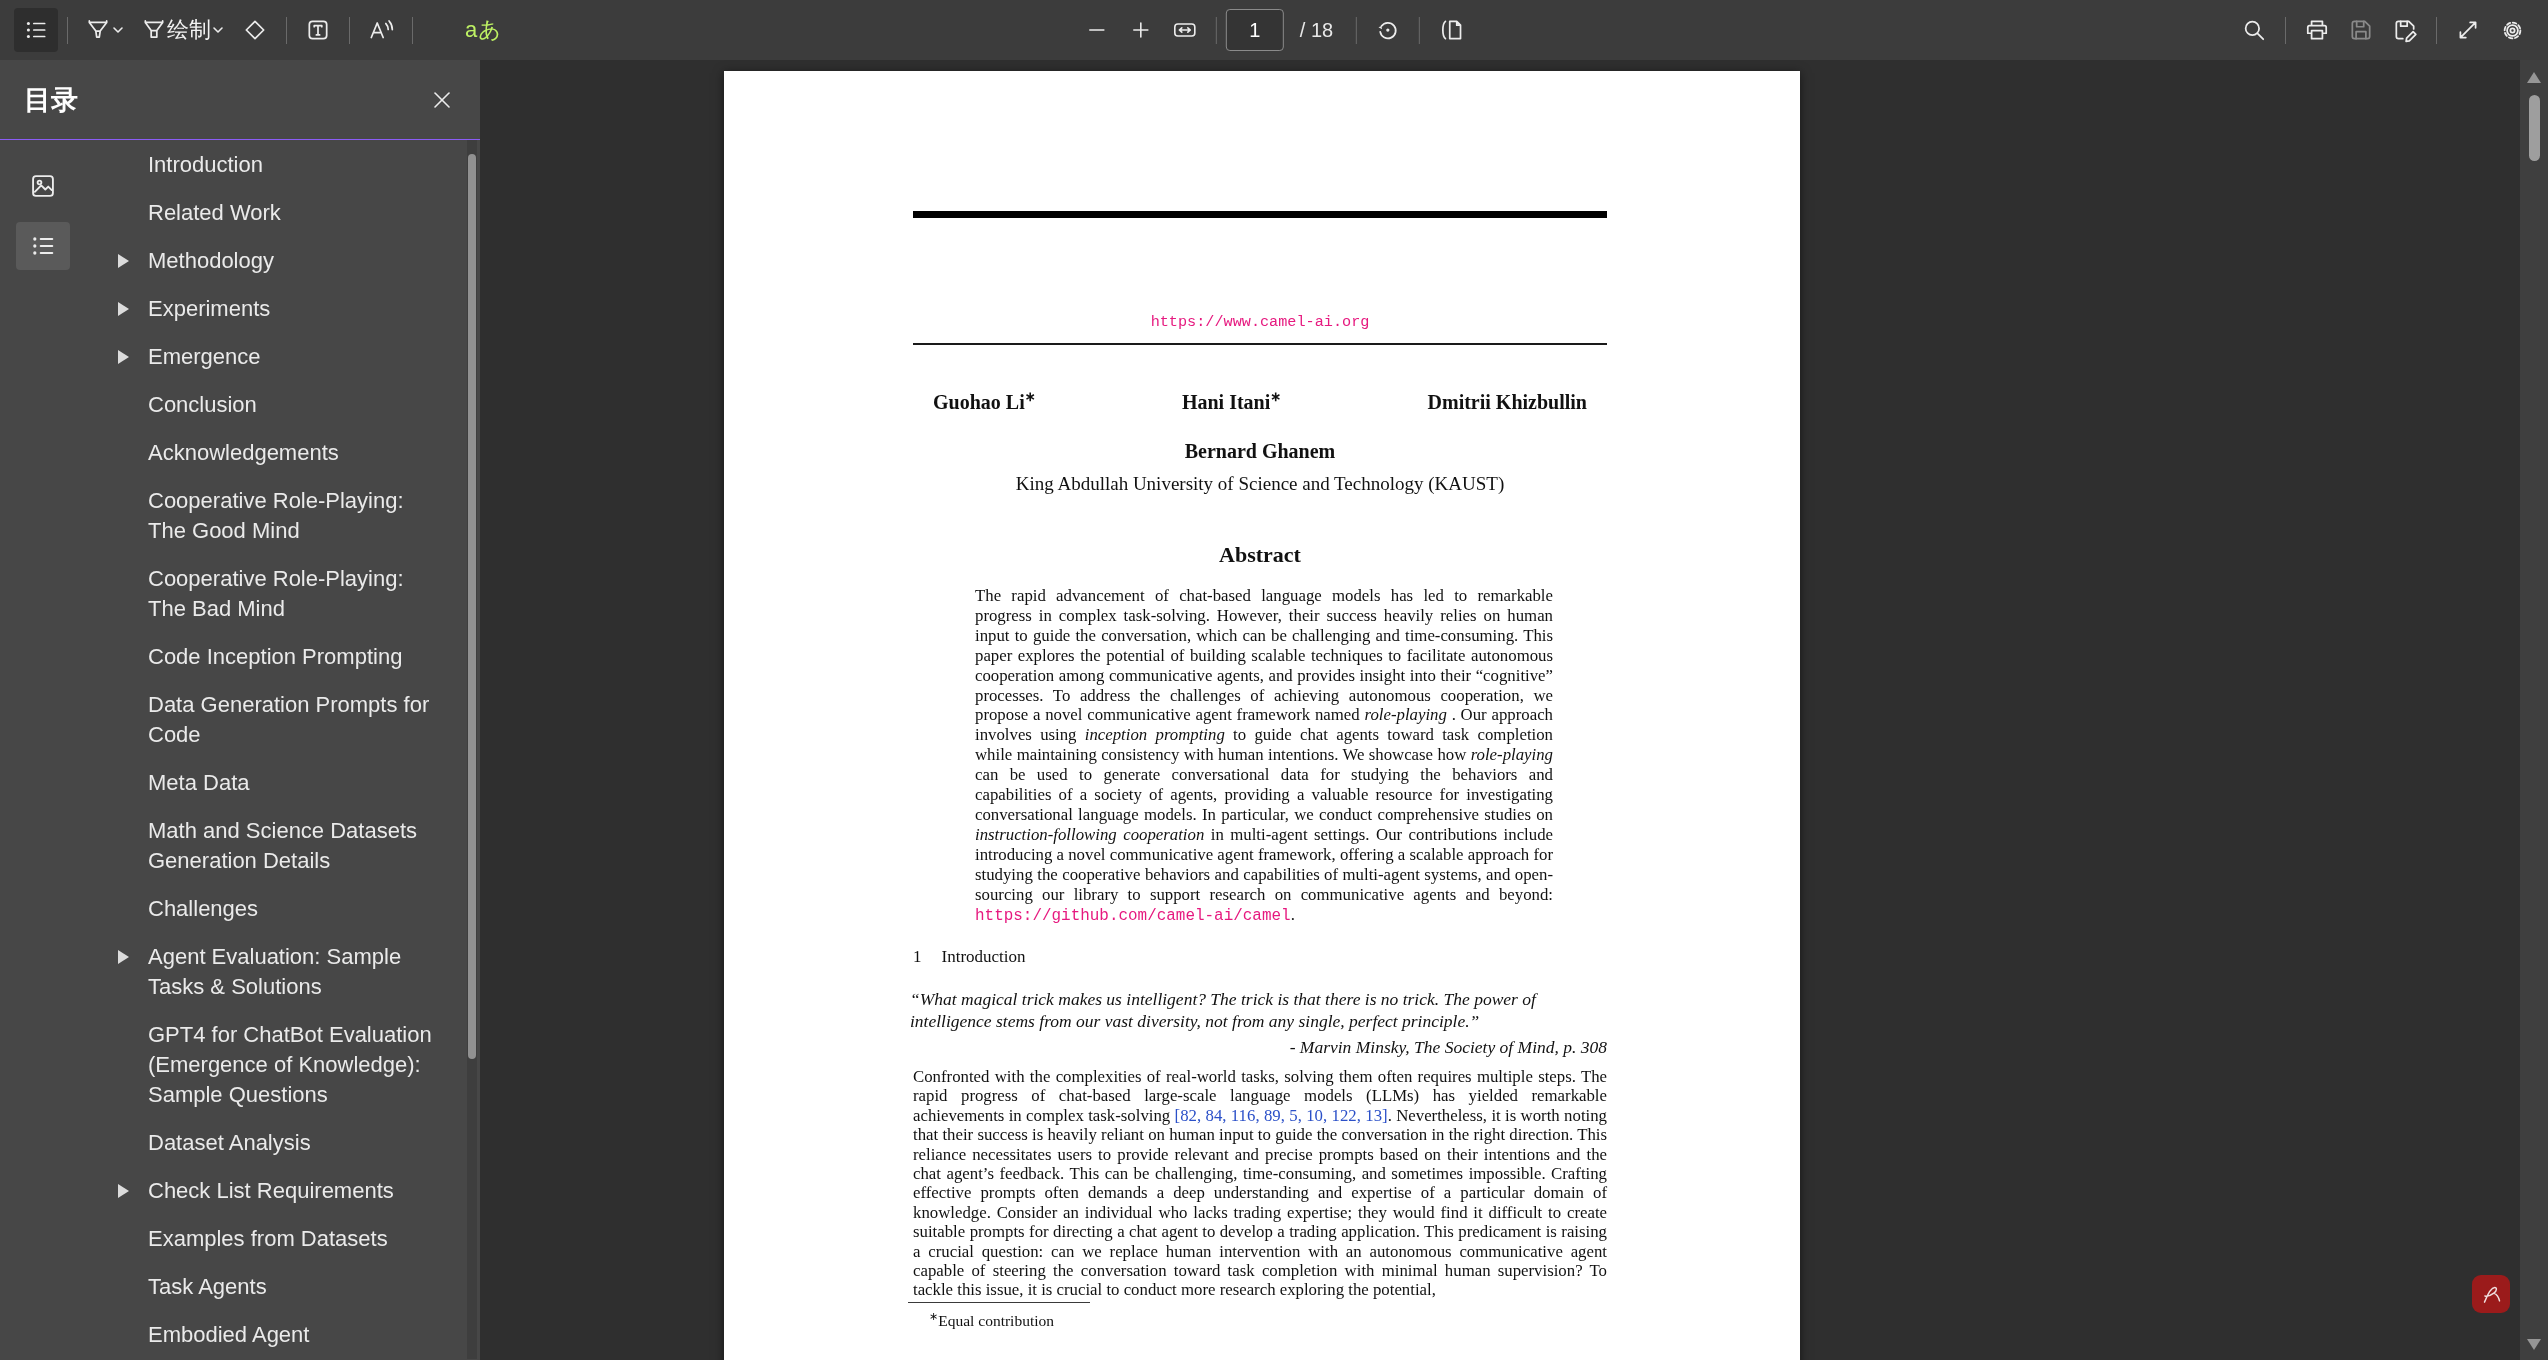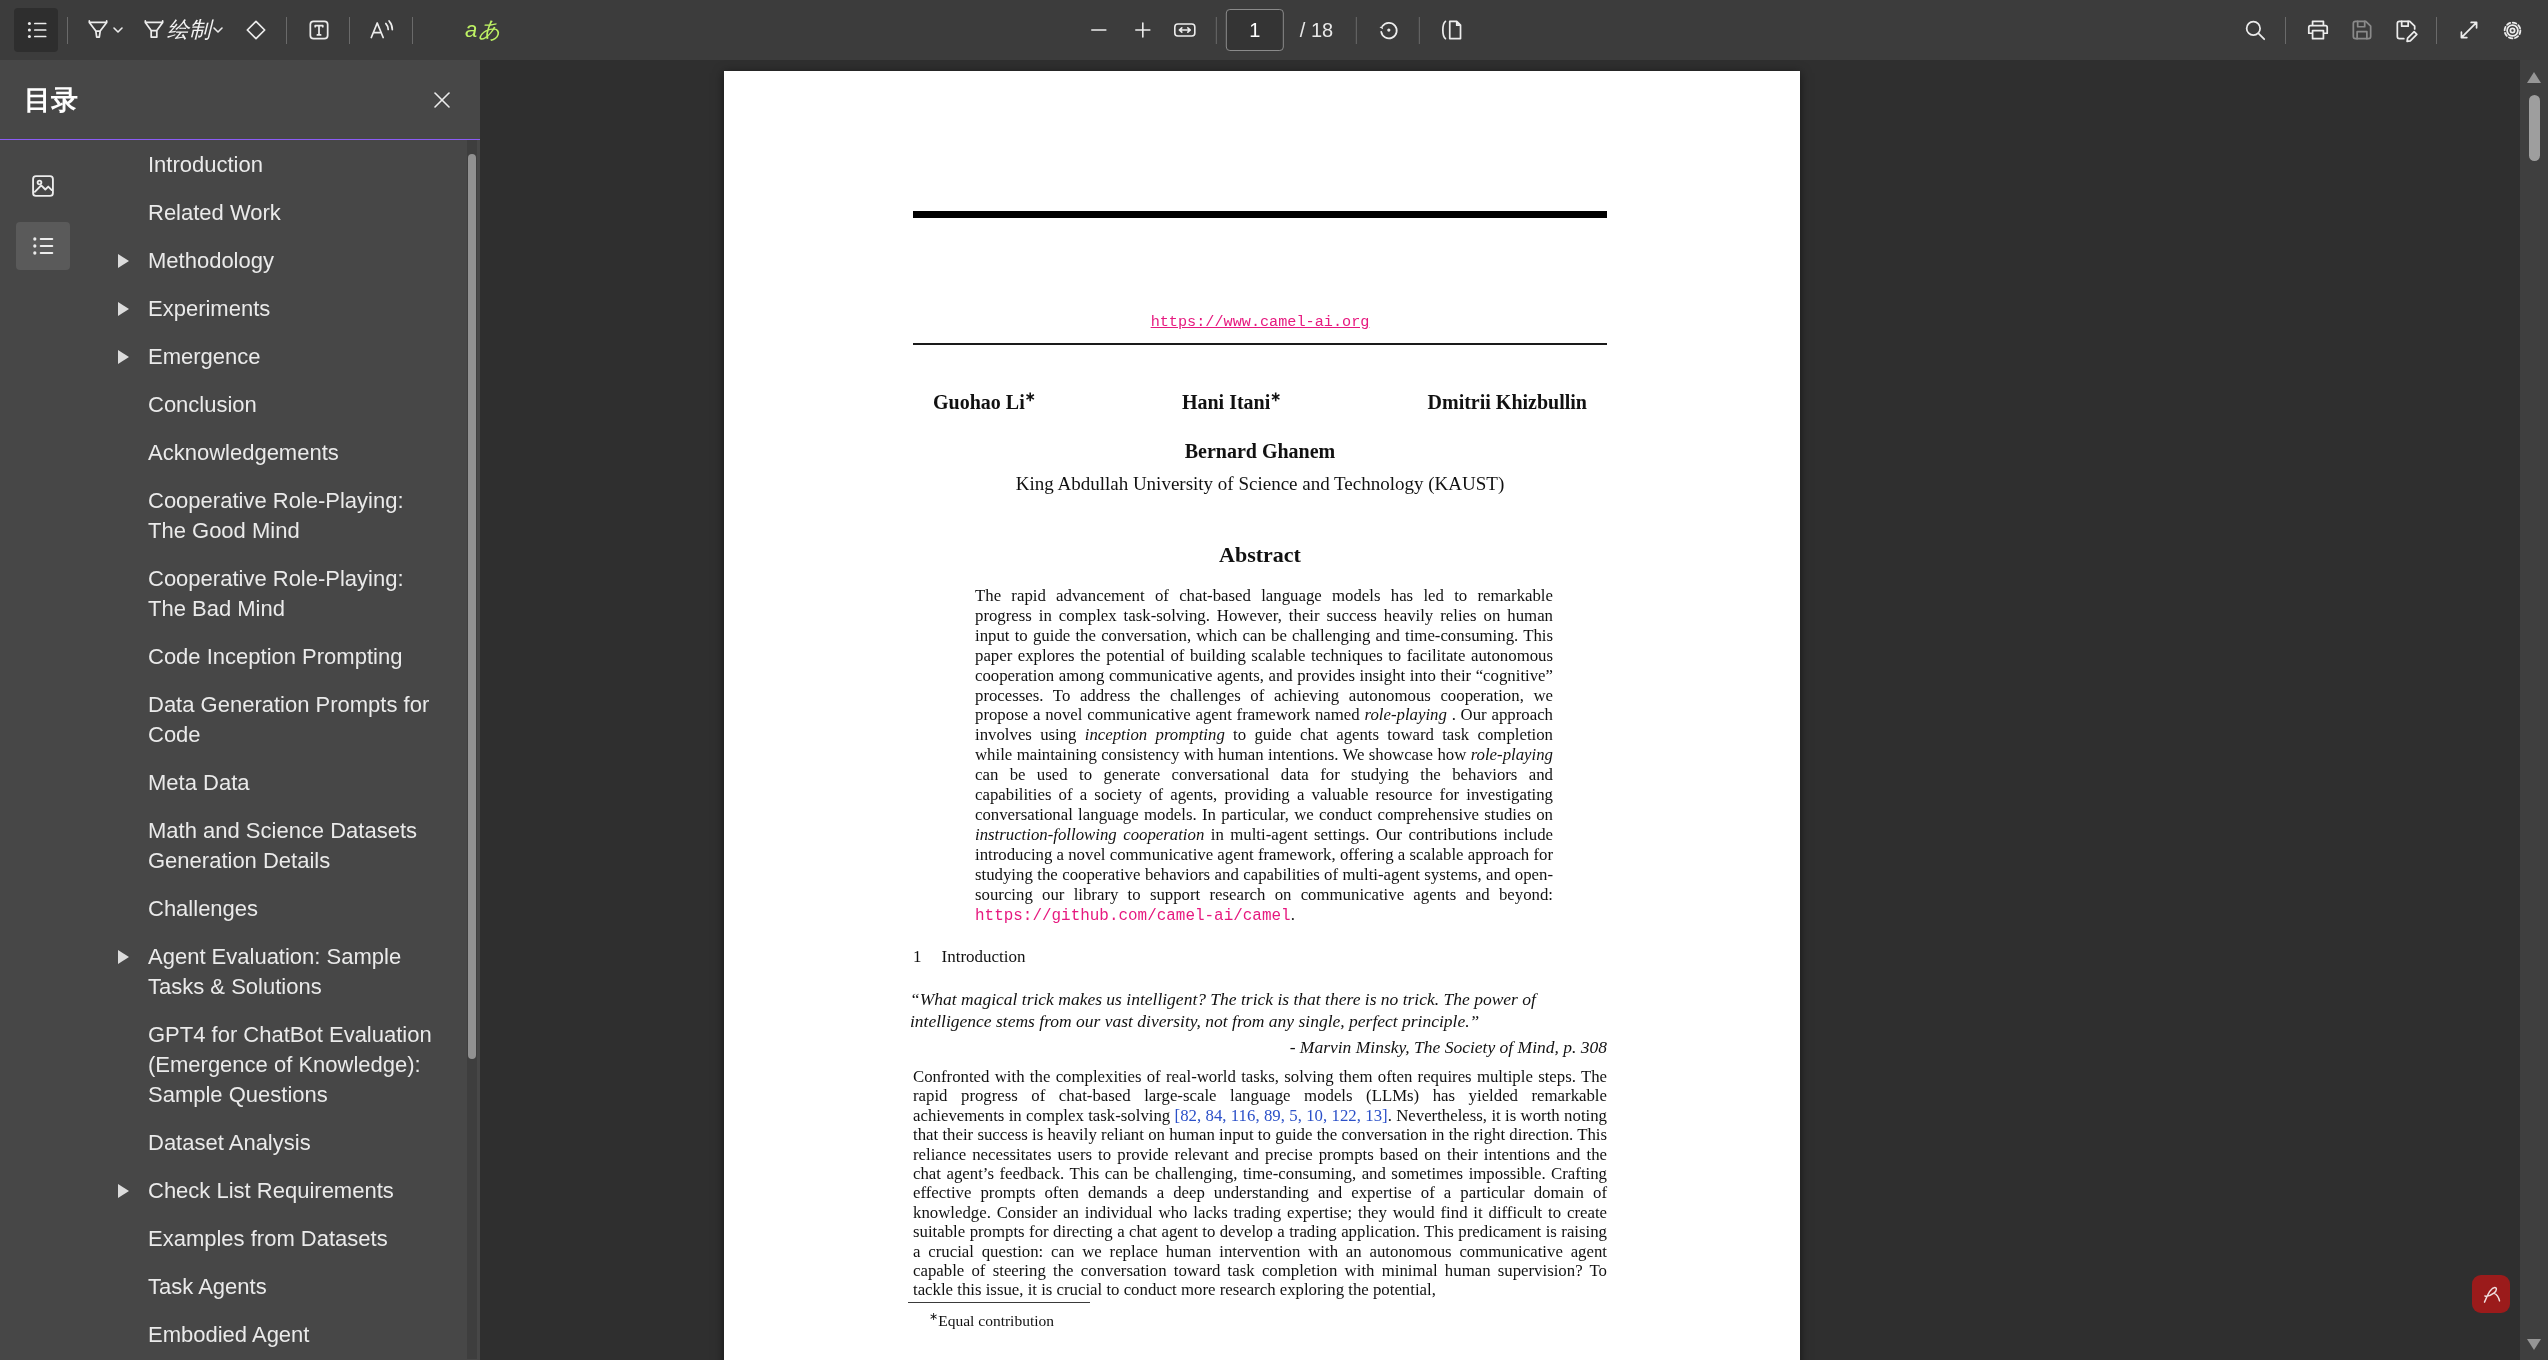--- a/index.html
+++ b/index.html
@@ -12,21 +12,21 @@
   .ic .fill { fill:#ececec; stroke:none; }
   .dim * { stroke:#8a8a8a; }
 
   
   .toolbar { position:absolute; left:0; top:0; width:2548px; height:60px; background:#3c3c3c;
              display:flex; align-items:center; padding:0 14px; z-index:20; }
   .tb-group { display:flex; align-items:center; }
   .tb-center { position:absolute; left:50%; transform:translateX(-50%); display:flex; align-items:center; }
   .tb-right { margin-left:auto; display:flex; align-items:center; }
   .tb-btn { height:44px; min-width:44px; padding:0 8px; border-radius:4px; display:flex; align-items:center;
-            justify-content:flex-end; color:#ececec; cursor:default;font-style:italic; }
+            justify-content:center; color:#ececec; cursor:default; }
   .tb-btn.active { background:#2e2e2e; }
   .tb-sep { width:1px; height:27px; background:#6a6a6a; margin:0 9px; }
   .tb-label { font-size:22px; color:#f2f2f2; }
   .page-box { width:58px; height:42px; background:#343434; border:1px solid #8b8b8b; border-radius:4px;
               color:#fff; font-size:20px; text-align:center; font-family:"Liberation Sans",sans-serif; }
   .page-total { font-size:20px; color:#e8e8e8; margin:0 14px 0 16px; }
   .aa-glyph { font-size:22px; color:#bef264; letter-spacing:1px;margin-left:35px; }
 
   
   .sidebar { position:absolute; left:0; top:60px; width:480px; height:1300px; background:#474747; z-index:10; }
@@ -45,21 +45,21 @@
   .toc-thumb { position:absolute; right:4px; top:14px; width:8px; height:905px; background:#919191; border-radius:4px; }
 
   
   .main { position:absolute; left:480px; top:60px; width:2040px; height:1300px; background:#2f2f2f; overflow:hidden; }
   .page { position:absolute; left:244px; top:11px; width:1076px; height:1420px; background:#ffffff;
           box-shadow:0 2px 10px rgba(0,0,0,.55); font-family:"Liberation Serif",serif; color:#111; }
   .abs { position:absolute; }
   .rule-thick { left:189px; top:140px; width:694px; height:7px; background:#000; }
   .doc-title { left:140px; top:172px; width:792px; text-align:center; font-size:30px; line-height:32px; font-weight:bold; color:#000; }
   .doc-url { left:189px; top:241px; width:694px; text-align:center; }
-  .mono-link { font-family:"Liberation Mono",monospace; font-size:19px;text-decoration:underline; }
+  .mono-link { font-family:"Liberation Mono",monospace; font-size:19px; }
   .rule-thin { left:189px; top:272px; width:694px; height:2px; background:#1a1a1a; }
   .authors { left:189px; top:318px; width:694px; padding:0 20px; display:flex; justify-content:space-between; font-size:20px; font-weight:bold; }
   .authors sup { font-size:13px; }
   .author2 { left:189px; top:369px; width:694px; text-align:center; font-size:20px; font-weight:bold; }
   .affil { left:189px; top:402px; width:694px; text-align:center; font-size:19px; }
   .abstract-h { left:189px; top:471px; width:694px; text-align:center; font-size:22px; font-weight:bold; }
   .abstract-b { left:251px; top:515px; width:578px; font-size:16.8px; line-height:19.9px; text-align:justify; }
   .sec-h { left:189px; top:876px; font-size:17px; font-weight:normal;text-align:right; }
   .sec-h .num { margin-right:20px; }
   .quote { left:186px; top:917px; width:700px; font-style:italic; font-size:17.5px; line-height:22px; }

